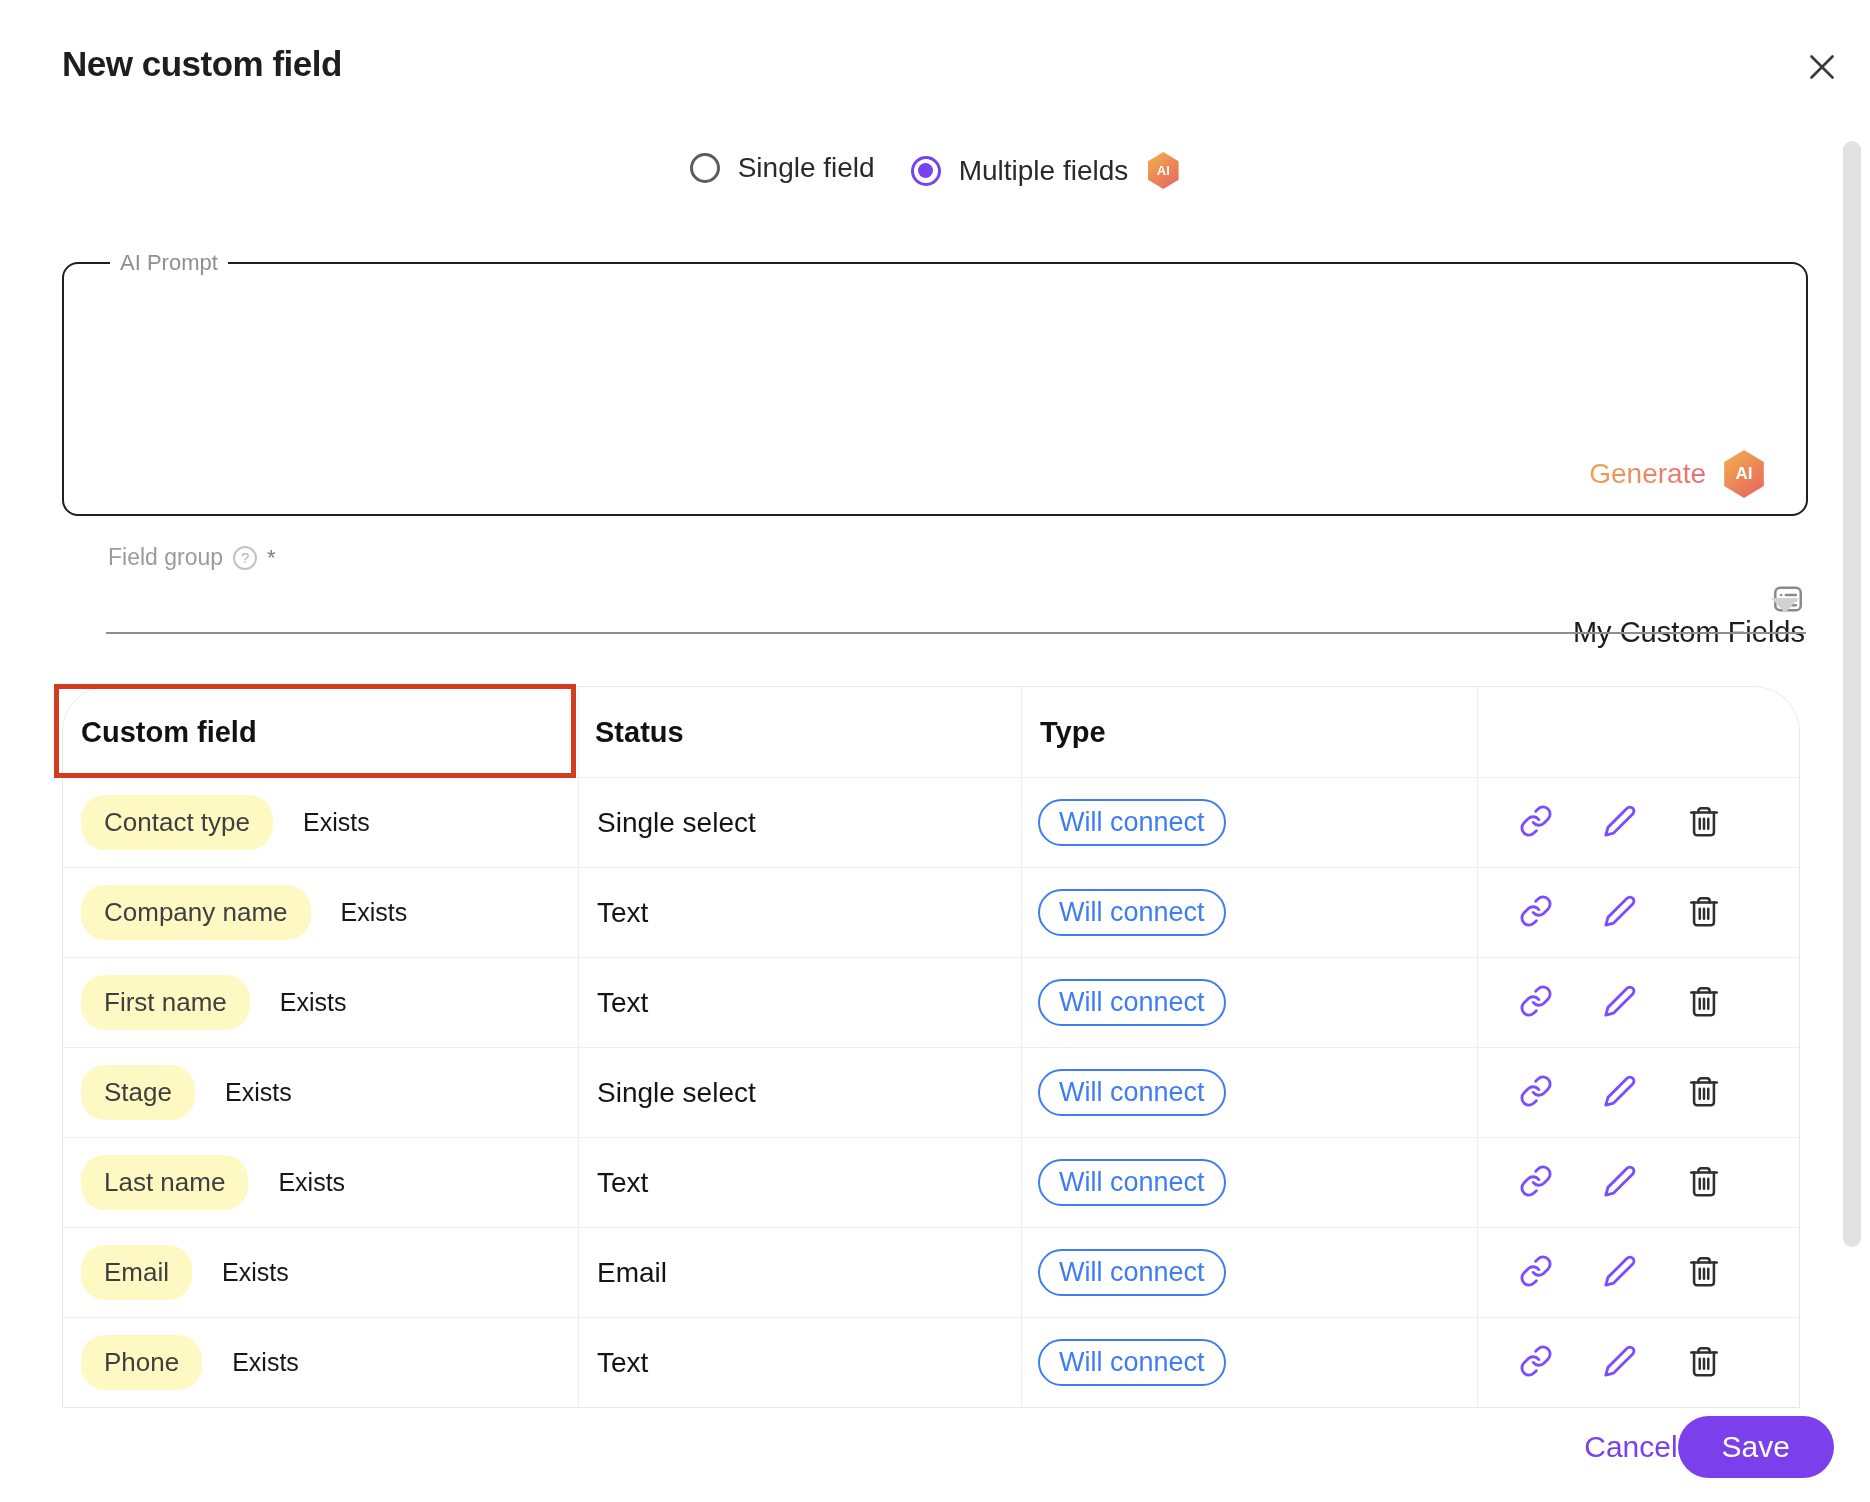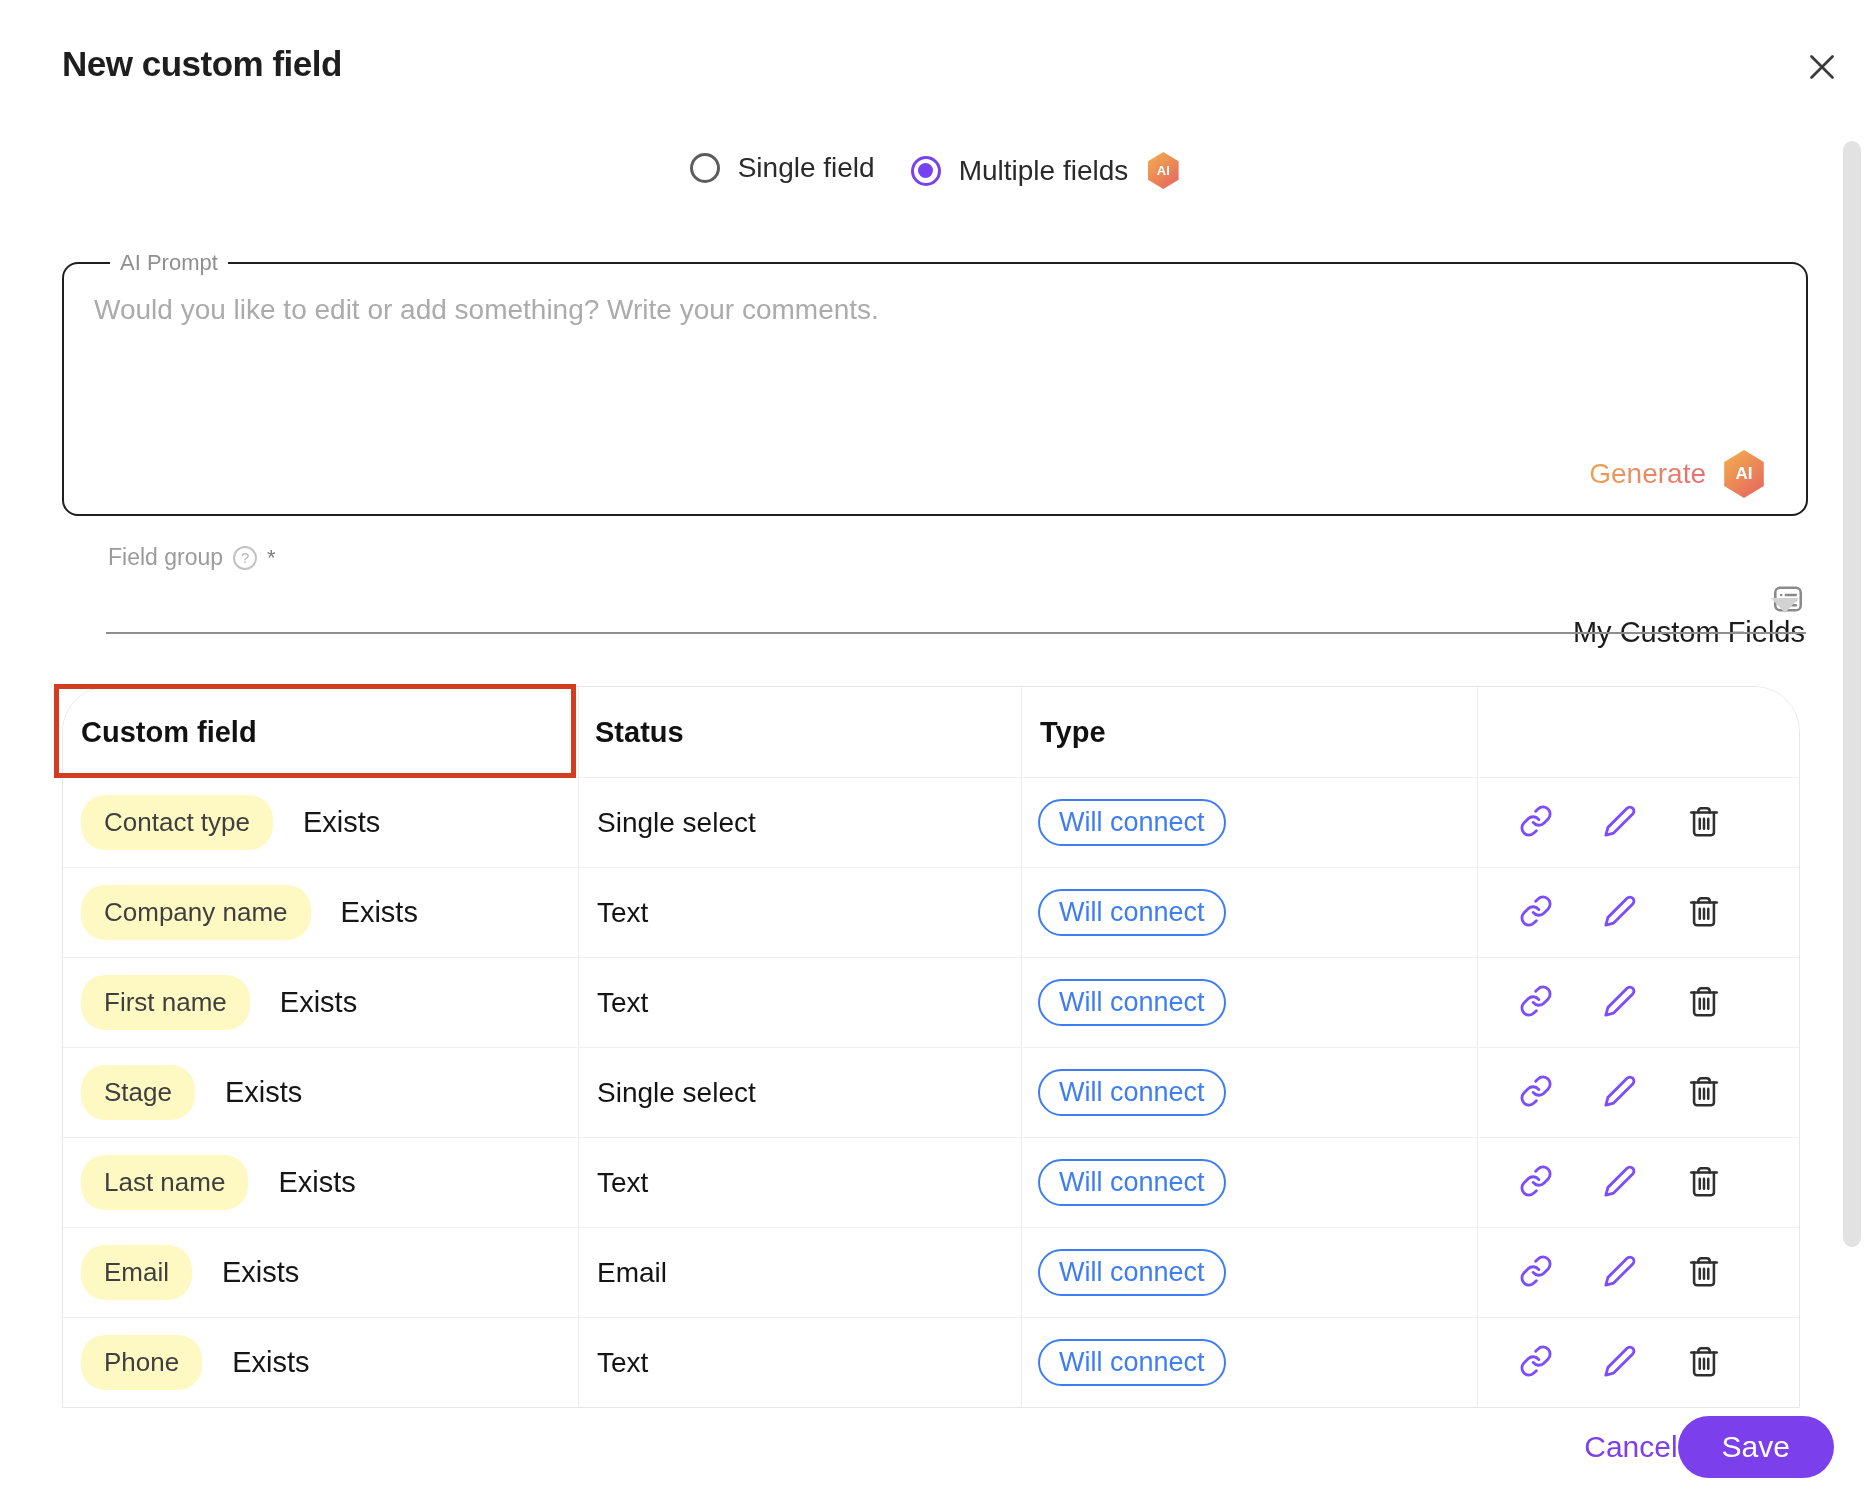--- a/index.html
+++ b/index.html
@@ -67,21 +67,21 @@
   .trow { display:grid; grid-template-columns:516px 443px 456px 1fr; align-items:center;
     height:90px; border-top:1.5px solid #efefef; background:#fff; }
   .trow.head { border-top:none; height:90px; }
   .cell { height:100%; display:flex; align-items:center; border-right:1.5px solid #ececec;
     padding-left:18px; }
   .cell:last-child { border-right:none; }
   .head .cell { font-size:29px; font-weight:700; color:#111; }
   .head .cell.status-c, .cell.status-c { padding-left:16px; }
   .name-pill { background:#fef9c3; color:#3f3f3f; font-size:26px; padding:12px 23px;
     border-radius:24px; white-space:nowrap; }
-  .exists { margin-left:30px; font-size:29px; color:#161616; }
+  .exists { margin-left:30px; font-size:25px; color:#161616; }
   .type-text { font-size:28px; color:#141414; }
   .status-pill { border:2px solid #3E7DF6; color:#3E7DF6; font-size:27px; padding:6px 19px;
     border-radius:999px; white-space:nowrap; }
   .actions-c { gap:48px; padding-left:40px; }
   .icon-btn { width:36px; height:36px; border:none; background:transparent; cursor:pointer;
     padding:0; display:flex; align-items:center; justify-content:center; }
   .icon-btn svg { width:34px; height:34px; }
   .purple { color:#7C4DFF; }
   .dark { color:#2f2f2f; }
 
@@ -123,21 +123,20 @@
     </div>
     <div class="mode-opt">
       <span class="radio checked"></span>
       <span class="mode-label">Multiple fields</span>
       <span class="hex small">AI</span>
     </div>
   </div>
 
   <fieldset class="prompt-box">
     <legend>AI Prompt</legend>
-    <textarea class="prompt-input" placeholder="Would you like to edit or add something? Write your comments." style=""></textarea>
     <div class="generate-row">
       <span class="generate-label">Generate</span>
       <span class="hex big">AI</span>
     </div>
   </fieldset>
 
   <div class="fg-label">
     <span>Field group</span>
     <span class="help-circle">?</span>
     <span class="req">*</span>

